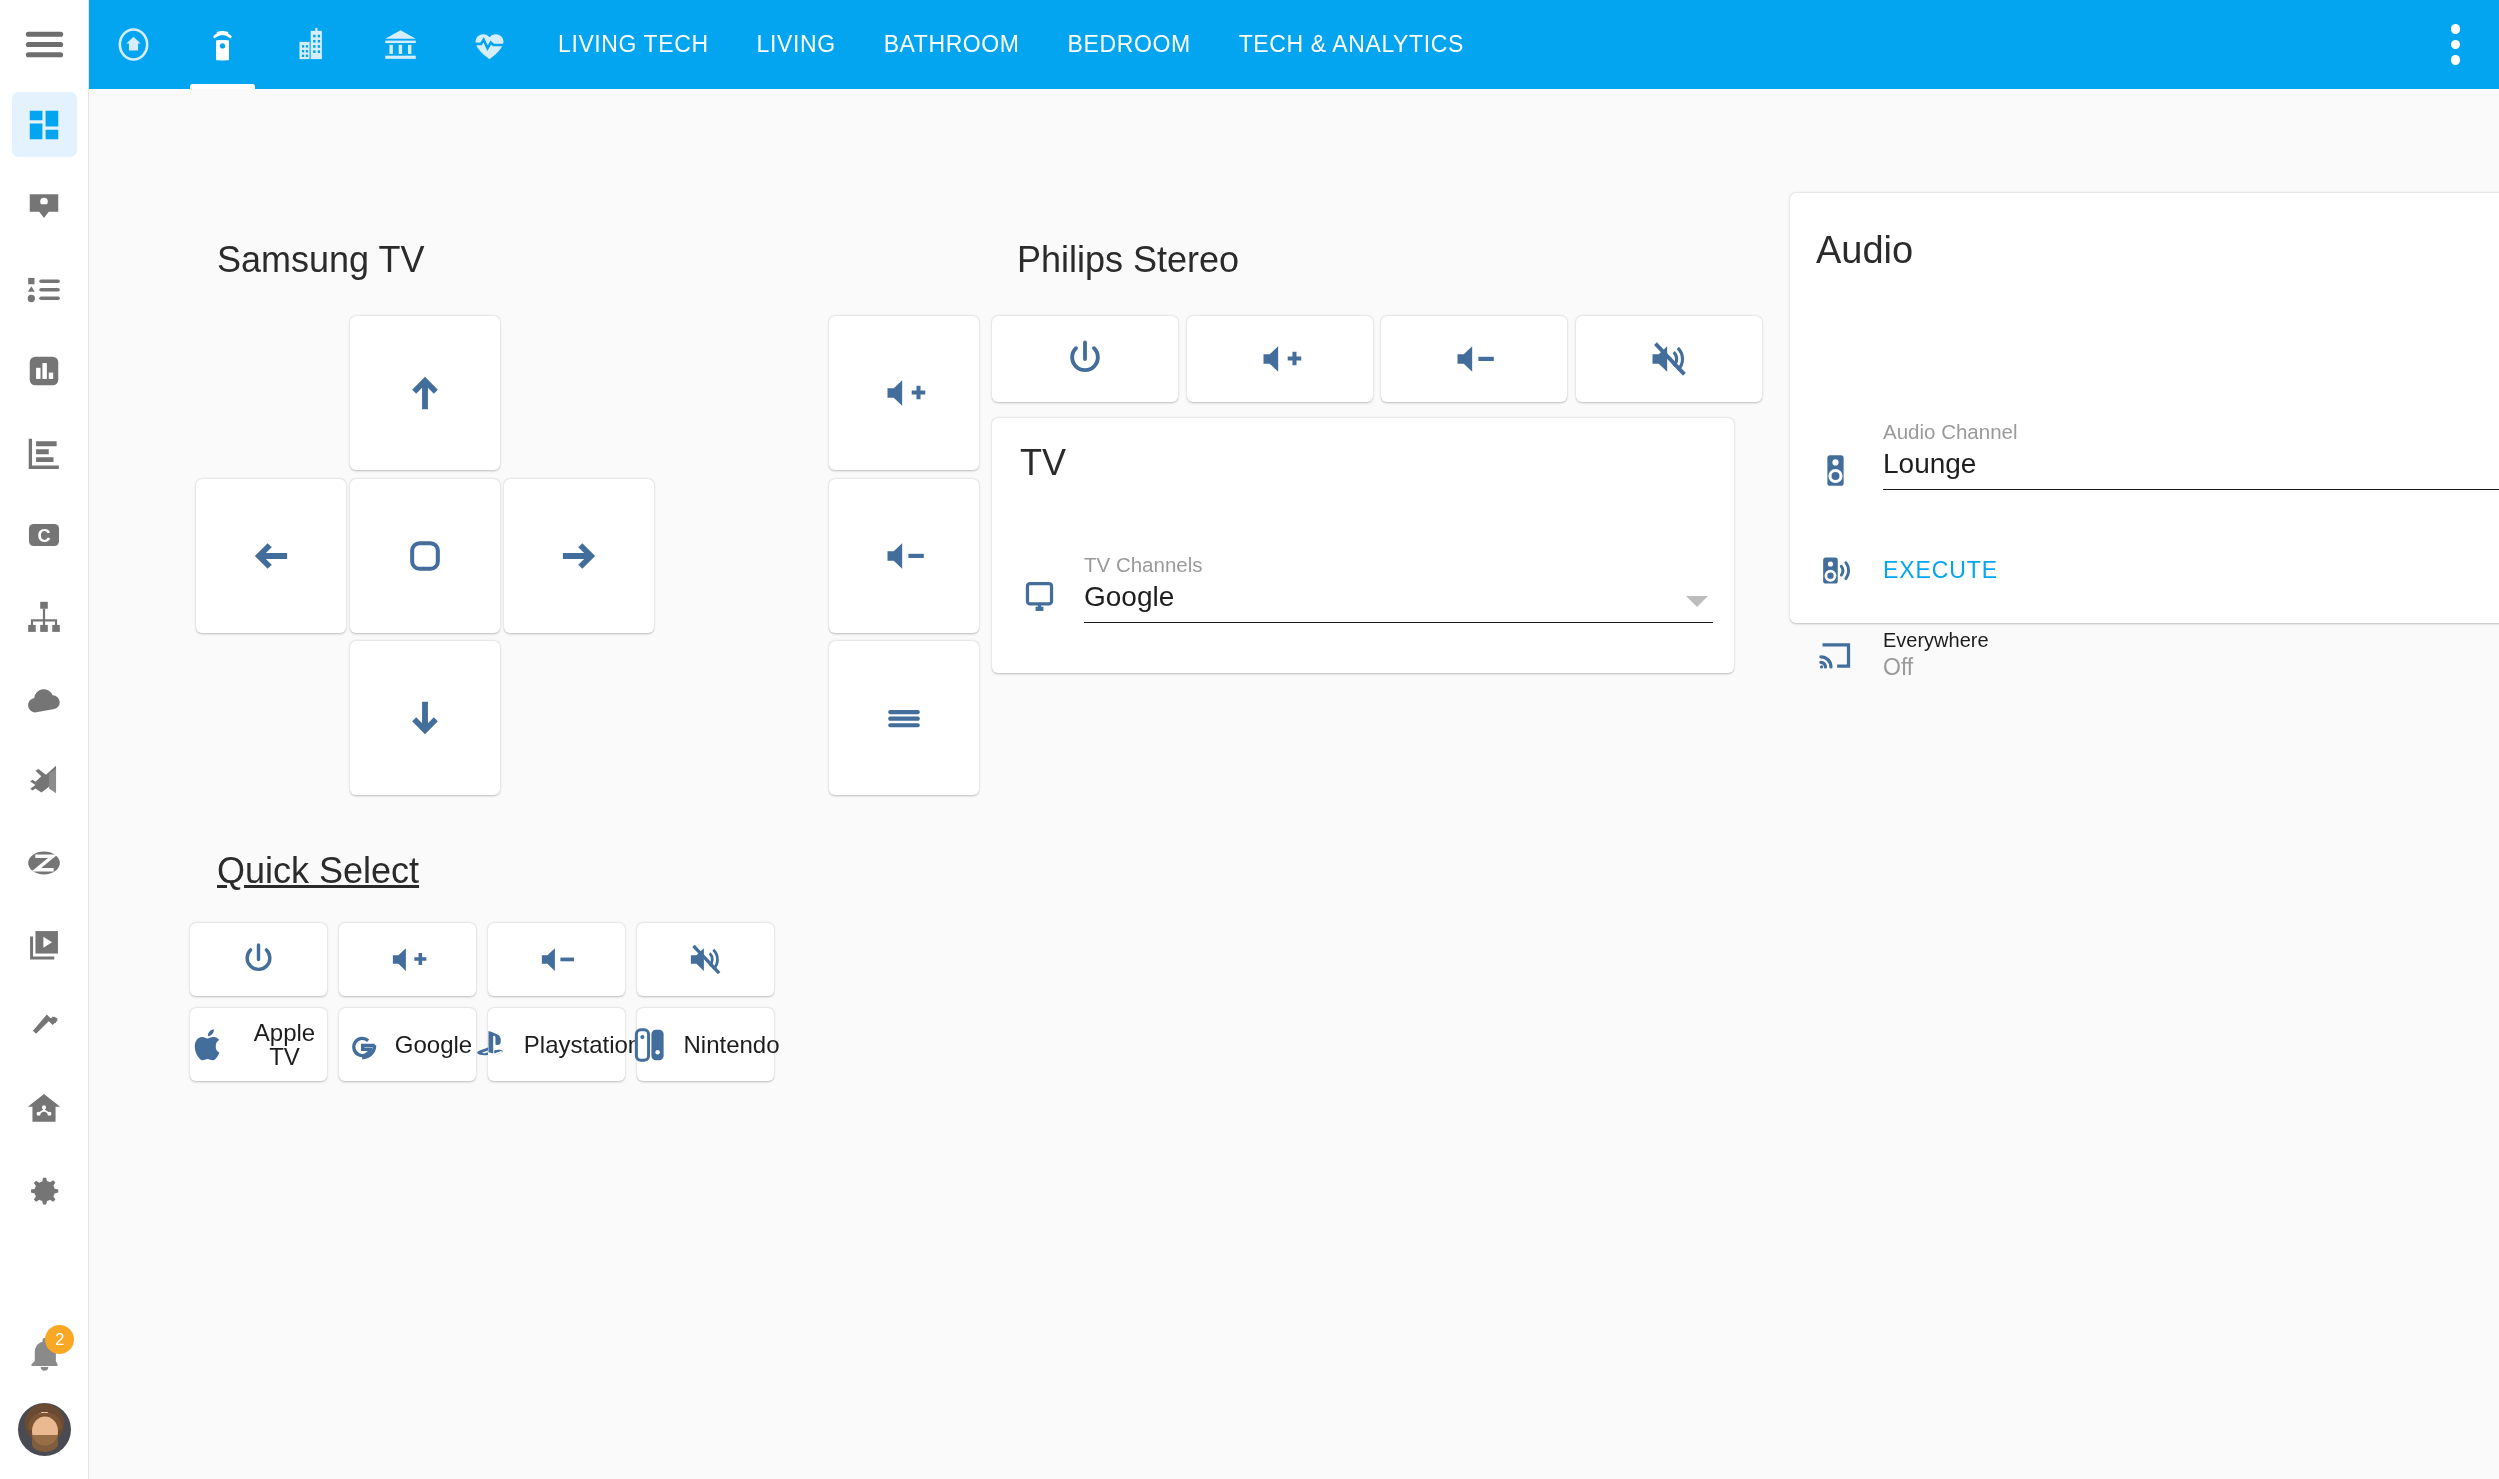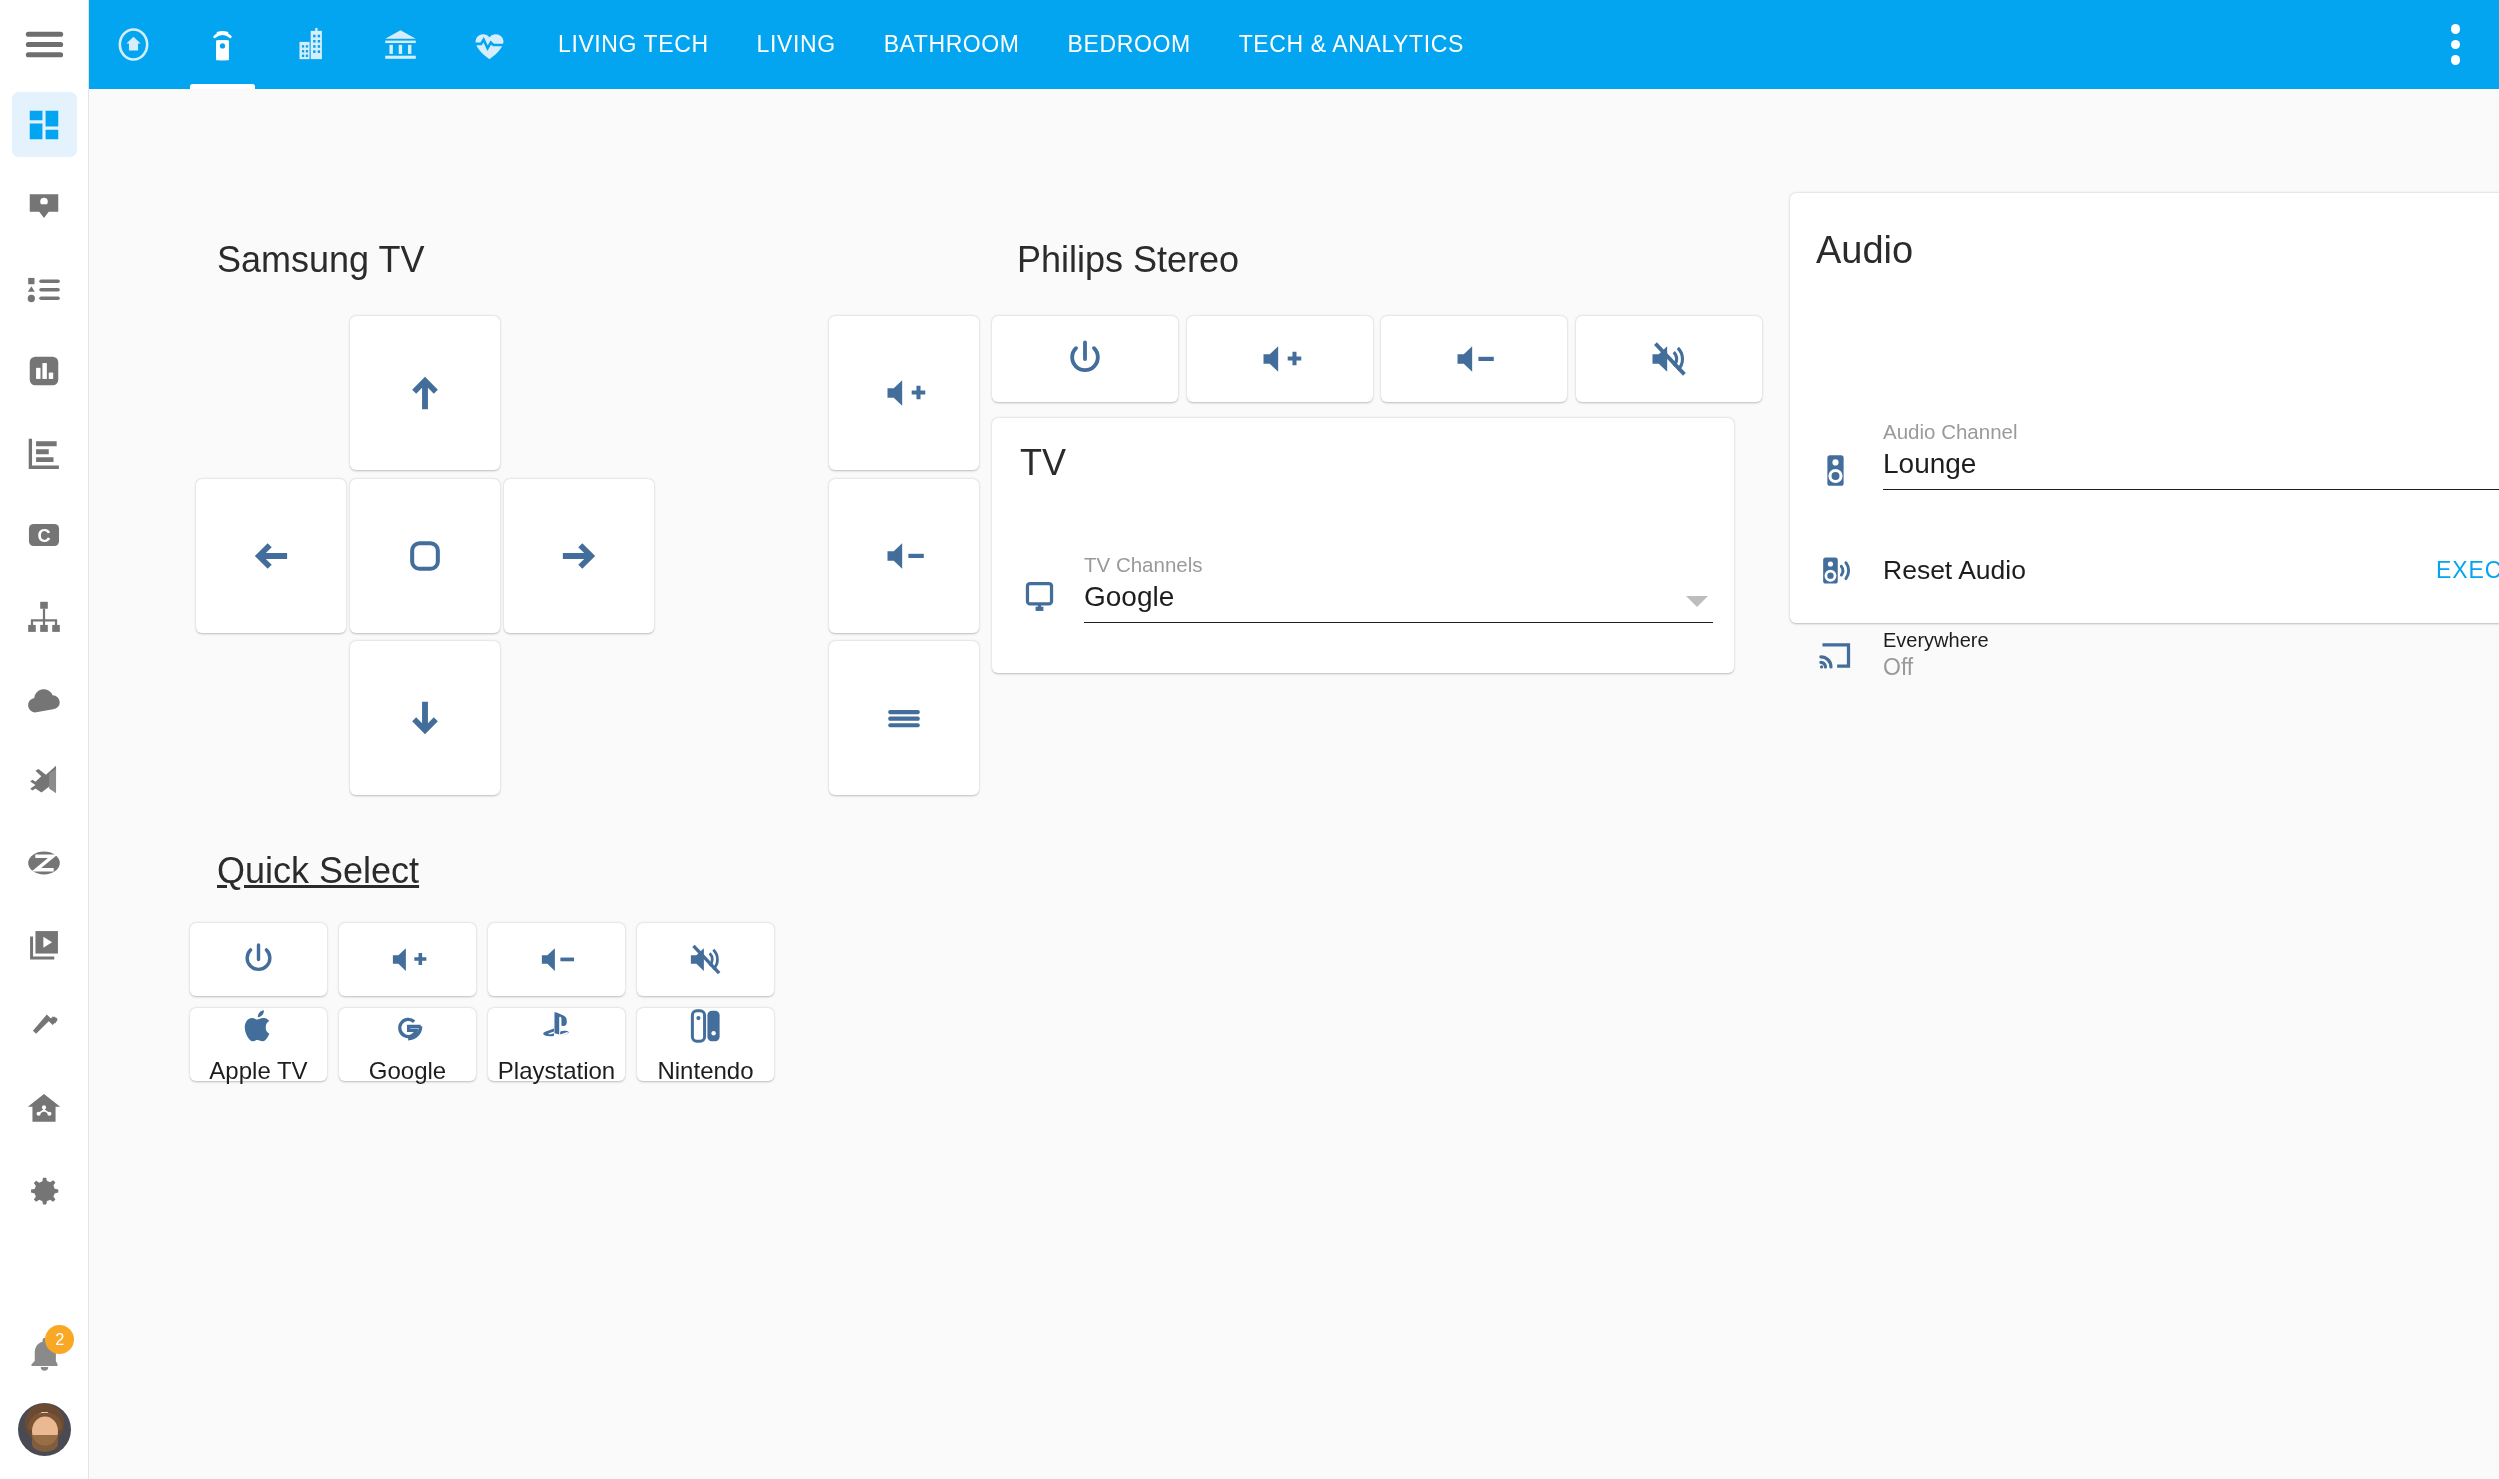--- a/index.html
+++ b/index.html
@@ -169,21 +169,21 @@
     border-top: 11px solid #BDBDBD;
   }
 
   
   .qs-title { position: absolute; left: 128px; top: 761px; text-decoration: underline; }
   .qs-grid { position: absolute; left: 101px; top: 834px; }
   .qs-row { display: flex; gap: 12px; margin-bottom: 12px; }
   .qs-row .btn { width: 137px; height: 73px; }
   .qs-brand {
     width: 137px; height: 86px;
-    flex-direction: column; gap: 14px;
+    flex-direction: row; gap: 14px;
   }
   .qs-brand .lbl { font-size: 24px; color: #1d1d1d; line-height: 1; }
 
   
   .audio-card {
     position: absolute; left: 1701px; top: 104px;
     width: 787px; height: 430px;
     background: #FFFFFF; border-radius: 6px;
     box-shadow: 0 0.9px 2.6px rgba(0,0,0,.16), 0 0.9px 1.7px rgba(0,0,0,.10);
   }
@@ -694,21 +694,20 @@
         <div class="arow a2">
           <span class="aico">
             <svg width="39" height="39" viewBox="0 0 24 24">
               <rect x="4.4" y="4" width="9" height="16" rx="1.6" fill="#436E9B"></rect>
               <circle cx="8.9" cy="8" r="1.6" fill="#fff"></circle>
               <circle cx="8.9" cy="15.2" r="2.8" fill="none" stroke="#fff" stroke-width="1.7"></circle>
               <path d="M15.6 9.4a4.6 4.6 0 010 5.4" fill="none" stroke="#436E9B" stroke-width="1.8" stroke-linecap="round"></path>
               <path d="M18.4 7.2a8 8 0 010 9.8" fill="none" stroke="#436E9B" stroke-width="1.8" stroke-linecap="round"></path>
             </svg>
           </span>
-          <span class="atext">Reset Audio</span>
           <span class="exec">EXECUTE</span>
         </div>
 
         <div class="arow a3">
           <span class="aico">
             <svg width="39" height="39" viewBox="0 0 24 24" fill="none" stroke="#436E9B" stroke-width="2">
               <path d="M4 5.4h16v13.2h-7"></path>
               <path d="M3 12.8a6.2 6.2 0 016.2 6.2" stroke-linecap="round"></path>
               <path d="M3 16.2a2.8 2.8 0 012.8 2.8" stroke-linecap="round"></path>
               <circle cx="3.4" cy="19" r="1" fill="#436E9B" stroke="none"></circle>

